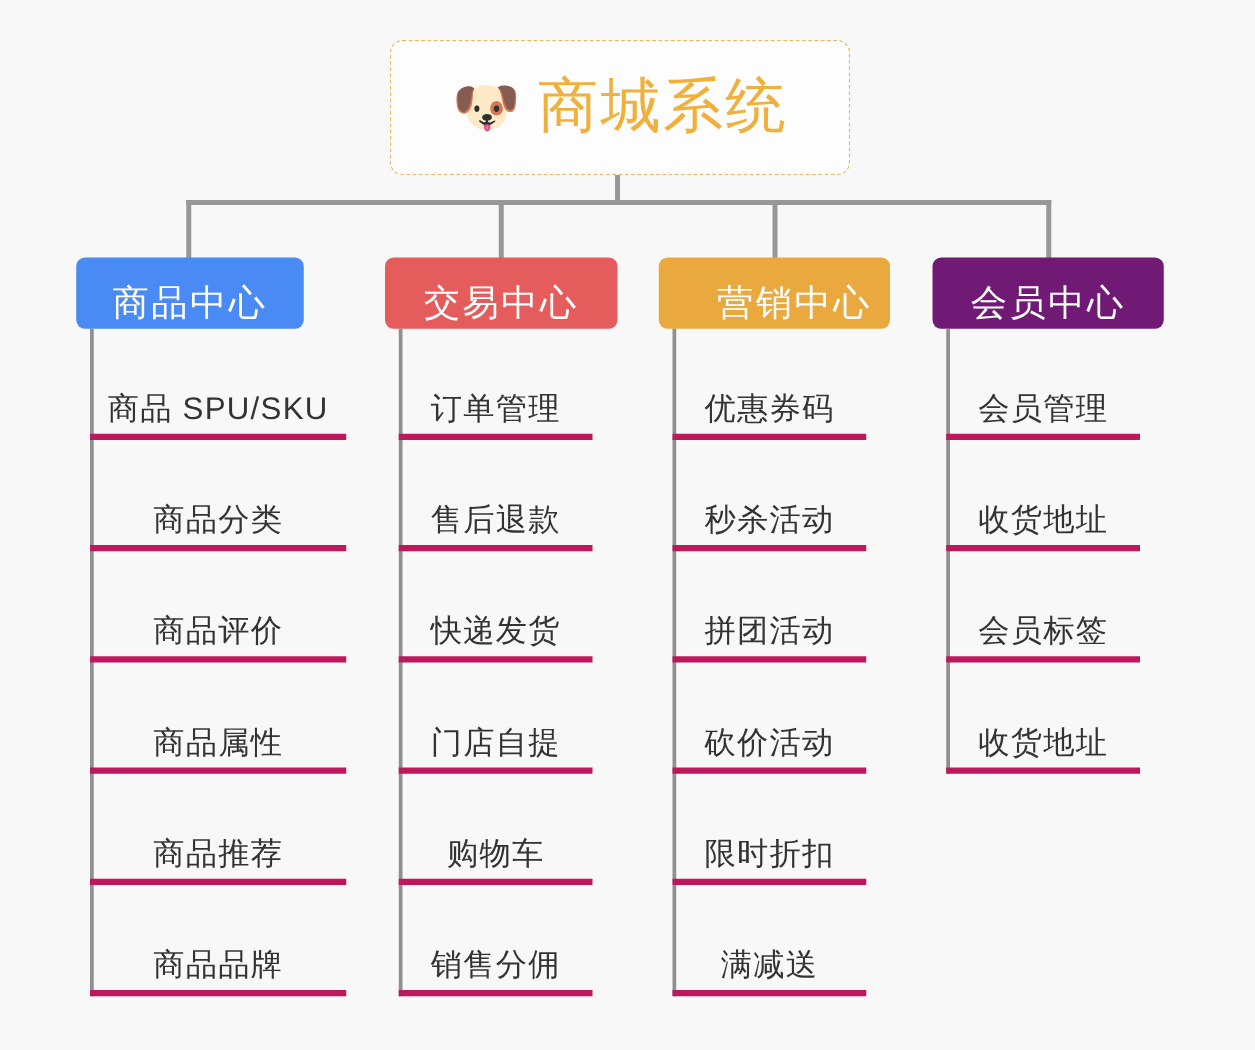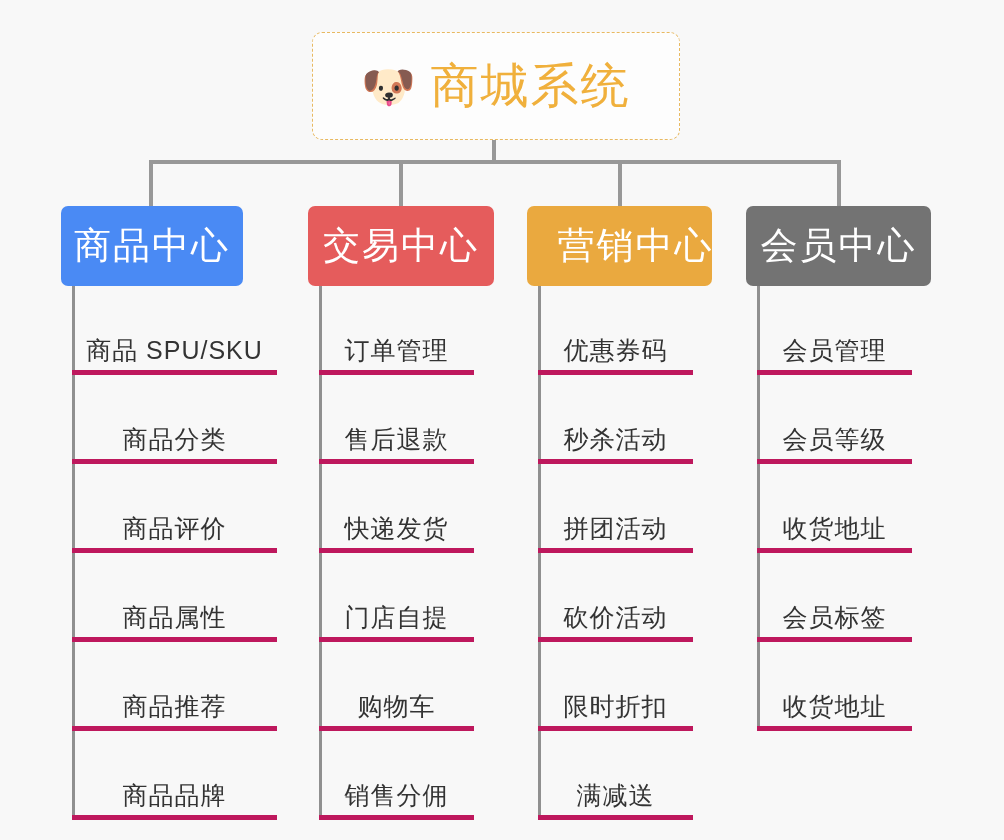--- a/index.html
+++ b/index.html
@@ -73,27 +73,27 @@
     height: 48px;
   }
 
   
   .column {
     position: absolute;
     top: 206px;
   }
   .cat-header {
     box-sizing: border-box;
-    height: 80px;
+    height: 57px;
     border-radius: 7px;
     display: flex;
-    align-items: center;
+    align-items: flex-end;
     justify-content: center;
     color: #ffffff;
-    font-size: 37px;
+    font-size: 29px;
     letter-spacing: 2px;
     white-space: nowrap;
   }
 
   .leaf-list {
     position: relative;
     margin-top: 0;
     padding-top: 0;
   }
   
@@ -233,32 +233,29 @@
       <div class="leaf">
           <span class="leaf-label">限时折扣</span>
         </div>
       <div class="leaf">
           <span class="leaf-label">满减送</span>
         </div>
     </div>
   </div>
 
   <div class="column" id="col-3">
-    <div class="cat-header" style="background: #737373;">
+    <div class="cat-header" style="background: #701a75;">
       <span>会员中心</span>
     </div>
     <div class="leaf-list">
       <div class="spine"></div>
       <div class="leaf">
           <span class="leaf-label">会员管理</span>
         </div>
       <div class="leaf">
-          <span class="leaf-label">会员等级</span>
-        </div>
-      <div class="leaf">
           <span class="leaf-label">收货地址</span>
         </div>
       <div class="leaf">
           <span class="leaf-label">会员标签</span>
         </div>
       <div class="leaf">
           <span class="leaf-label">收货地址</span>
         </div>
     </div>
   </div>

